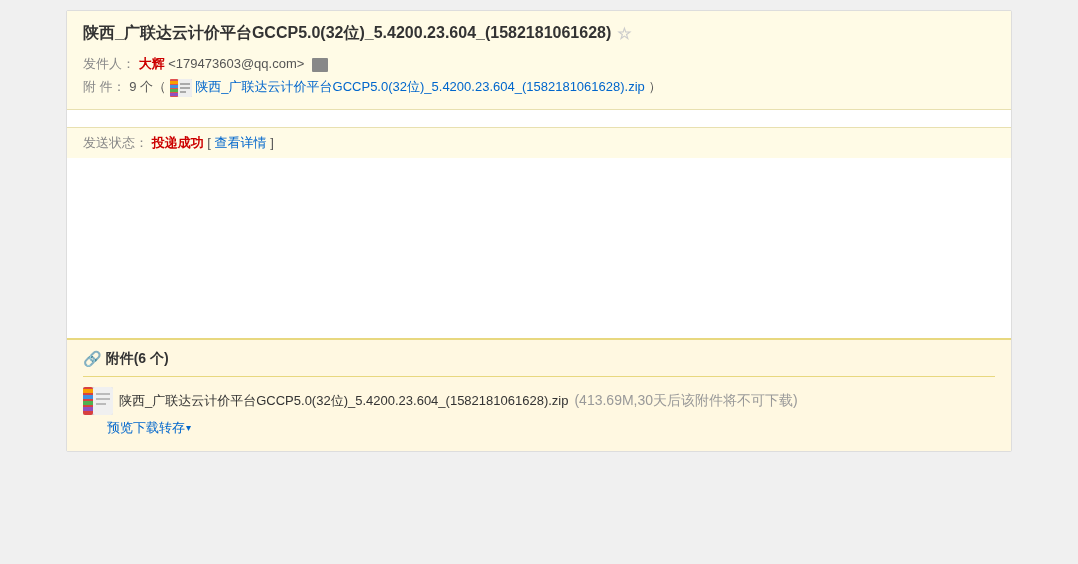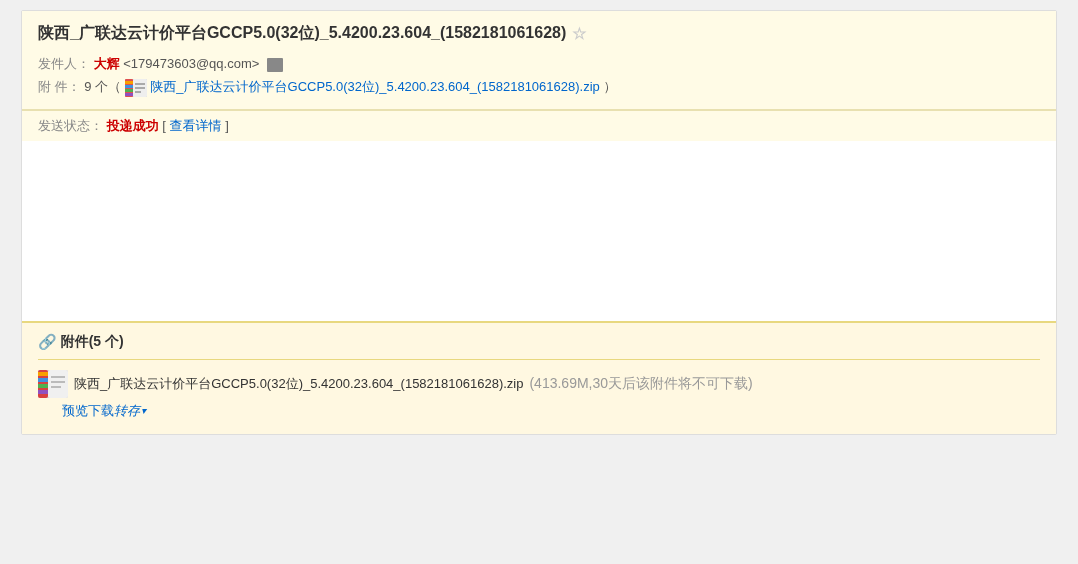--- a/index.html
+++ b/index.html
@@ -7,21 +7,21 @@
       font-family: "Microsoft YaHei", "SimSun", Arial, sans-serif;
       font-size: 13px;
       background: #f0f0f0;
       width: 1078px;
       min-height: 564px;
       color: #333;
     }
 
     .email-container {
       background: #fff;
-      width: 1036px;
+      width: 946px;
       margin: 10px auto;
       border: 1px solid #ddd;
       border-radius: 2px;
     }
 
     .email-header {
       background: #fffbe6;
       border-bottom: 1px solid #e8e0b0;
       padding: 12px 16px 10px 16px;
     }
@@ -75,20 +75,21 @@
       position: relative;
       cursor: pointer;
     }
 
     .status-bar {
       background: #fffbe6;
       border-top: 1px solid #e8e0b0;
       padding: 6px 16px;
       font-size: 13px;
       color: #555;
+      margin-top: 17px;
     }
 
     .status-bar .status-label {
       color: #888;
     }
 
     .status-success {
       color: #c00;
       font-weight: bold;
     }
@@ -166,21 +167,20 @@
     .action-link {
       color: #06c;
       cursor: pointer;
       text-decoration: none;
     }
 
     .save-dropdown {
       display: inline-flex;
       align-items: center;
       gap: 1px;
-      font-style: italic;
     }
 
     .chevron-down {
       font-size: 10px;
       color: #06c;
       cursor: pointer;
     }
 
     
     .winrar-icon {
@@ -237,21 +237,21 @@
     <a class="detail-link">查看详情</a>
     <span>]</span>
   </div>
 
   <div class="email-body">
   </div>
 
   <div class="attachment-section">
     <div class="attachment-header">
       <span class="paperclip-icon">🔗</span>
-      <span>附件(5 个)</span>
+      <span>附件(6 个)</span>
     </div>
 
 
     <div class="attach-item">
       <div class="attach-file-row">
 
         <svg class="winrar-icon" style="width:30px;height:28px;" viewBox="0 0 30 28" xmlns="http://www.w3.org/2000/svg">
           <rect x="0" y="0" width="30" height="28" rx="2" fill="#d0d0d0"></rect>
           <rect x="0" y="0" width="10" height="28" rx="2" fill="#d84040"></rect>
           <rect x="0" y="2" width="10" height="4" fill="#f8a000"></rect>

